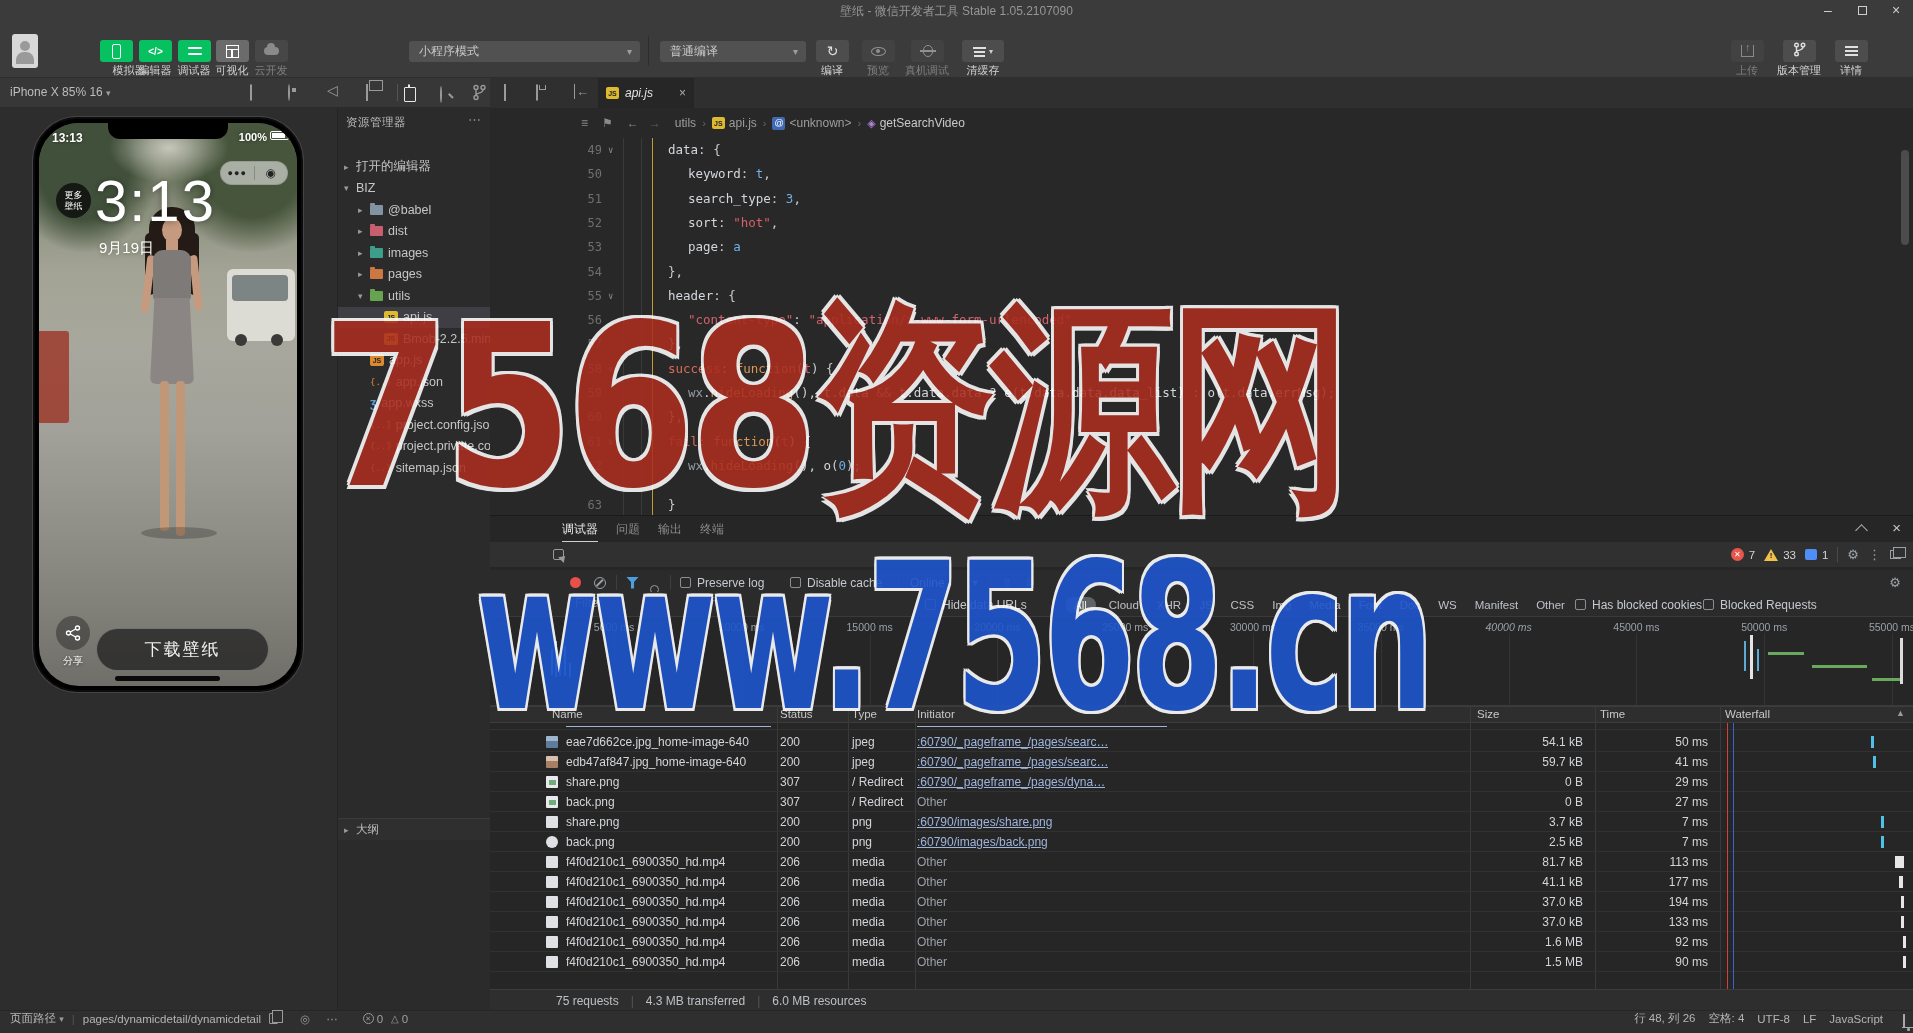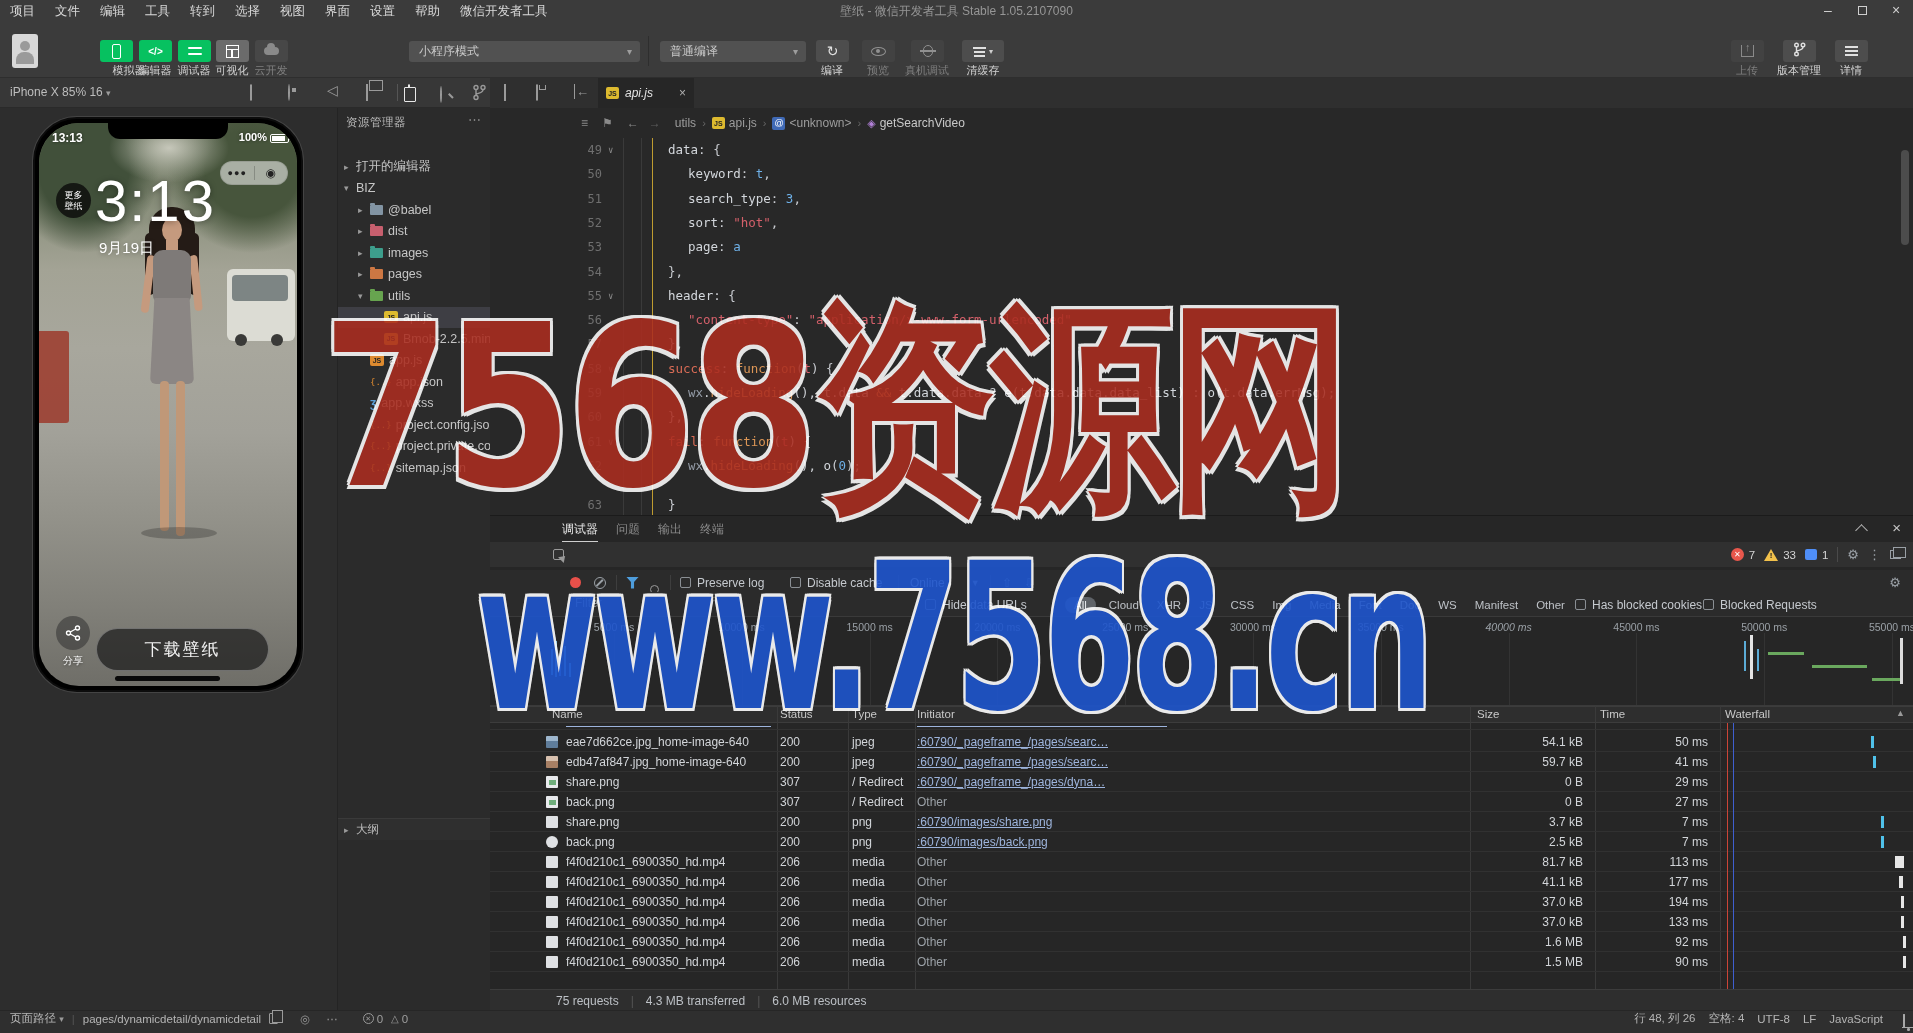--- a/index.html
+++ b/index.html
@@ -89,21 +89,21 @@
   .w-top { position:absolute; left:114px; top:127px; width:38px; height:52px; background:#7e7a78; border-radius:10px 10px 6px 6px; }
   .w-armL { position:absolute; left:105px; top:132px; width:8px; height:58px; background:#c59a7e; border-radius:4px; transform:rotate(7deg); }
   .w-armR { position:absolute; left:153px; top:132px; width:8px; height:56px; background:#c59a7e; border-radius:4px; transform:rotate(-6deg); }
   .w-skirt { position:absolute; left:111px; top:175px; width:44px; height:86px; background:#8b8684;
     clip-path:polygon(10% 0,90% 0,100% 100%,0 100%); border-radius:6px; }
   .w-legL { position:absolute; left:121px; top:258px; width:9px; height:150px; background:#c09878; border-radius:4px; }
   .w-legR { position:absolute; left:137px; top:258px; width:9px; height:155px; background:#c09878; border-radius:4px; }
   .w-shadow { position:absolute; left:102px; top:404px; width:76px; height:12px; background:rgba(0,0,0,.22); border-radius:50%; }
   #notch { position:absolute; left:69px; top:0; width:120px; height:16px; background:#000; border-radius:0 0 12px 12px; }
   #p-status-time { position:absolute; left:13px; top:8px; color:#fff; font-size:12px; font-weight:bold; text-shadow:0 0 3px rgba(0,0,0,.5); }
-  #p-batt { position:absolute; right:8px; top:8px; color:#fff; font-size:11px; font-weight:bold; display:flex; align-items:flex-end; gap:3px; text-shadow:0 0 3px rgba(0,0,0,.5); }
+  #p-batt { position:absolute; right:8px; top:8px; color:#fff; font-size:11px; font-weight:bold; display:flex; align-items:flex-start; gap:3px; text-shadow:0 0 3px rgba(0,0,0,.5); }
   .batt-body { position:relative; width:19px; height:9px; border:1px solid #fff; border-radius:2px; }
   .batt-body:before { content:""; position:absolute; left:1px; top:1px; bottom:1px; width:13px; background:#fff; }
   .batt-body:after { content:""; position:absolute; right:-3px; top:2px; width:2px; height:3px; background:#fff; }
   #p-badge { position:absolute; left:17px; top:60px; width:35px; height:35px; border-radius:50%; background:rgba(10,10,10,.8);
     color:#fff; font-size:9px; line-height:1.2; display:flex; flex-direction:column; align-items:center; justify-content:center; }
   #p-capsule { position:absolute; right:9px; top:38px; width:68px; height:24px; border-radius:13px; background:rgba(250,250,250,.55);
     border:0.5px solid rgba(0,0,0,.1); display:flex; align-items:center; }
   #p-capsule .dots { flex:1; text-align:center; color:#222; font-size:9px; letter-spacing:1px; }
   #p-capsule .sep { width:1px; height:14px; background:rgba(0,0,0,.2); }
   #p-capsule .circ { flex:1; text-align:center; color:#222; font-size:12px; }
@@ -260,33 +260,20 @@
     text-shadow:-3px -3px 0 #fff, 3px -3px 0 #fff, -3px 3px 0 #fff, 3px 3px 0 #fff, 0 -3px 0 #fff, 0 3px 0 #fff, -3px 0 0 #fff, 3px 0 0 #fff; }
   #wm-red { left:322px; top:296px; font-size:200px; letter-spacing:-6px; color:#ab2d20; opacity:.88; transform:scale(.92,1.12); transform-origin:left top; }
   #wm-blue { left:476px; top:536px; font-size:200px; letter-spacing:-6px; color:#1e55cd; opacity:.9; transform:scale(.66,1.02); transform-origin:left top; }
 </style>
 </head>
 <body>
 
 <div id="app">
 
   <div id="titlebar">
-    <div id="menus">
-        <div class="menu-item">项目</div>
-        <div class="menu-item">文件</div>
-        <div class="menu-item">编辑</div>
-        <div class="menu-item">工具</div>
-        <div class="menu-item">转到</div>
-        <div class="menu-item">选择</div>
-        <div class="menu-item">视图</div>
-        <div class="menu-item">界面</div>
-        <div class="menu-item">设置</div>
-        <div class="menu-item">帮助</div>
-        <div class="menu-item">微信开发者工具</div>
-      </div>
     <div id="win-title">壁纸 - 微信开发者工具 Stable 1.05.2107090</div>
     <div class="winctl" style="right:68px;">–</div>
     <div class="winctl" id="btn-max" style="right:34px;"><span></span></div>
     <div class="winctl" style="right:0;">×</div>
   </div>
 
   <div id="toolbar">
     <div id="avatar"></div>
     <div id="main-buttons">
         <div class="tbtn green" style="left: 100px;">

